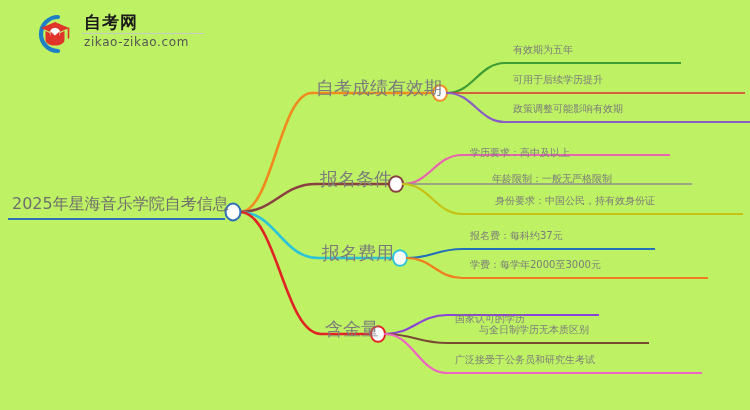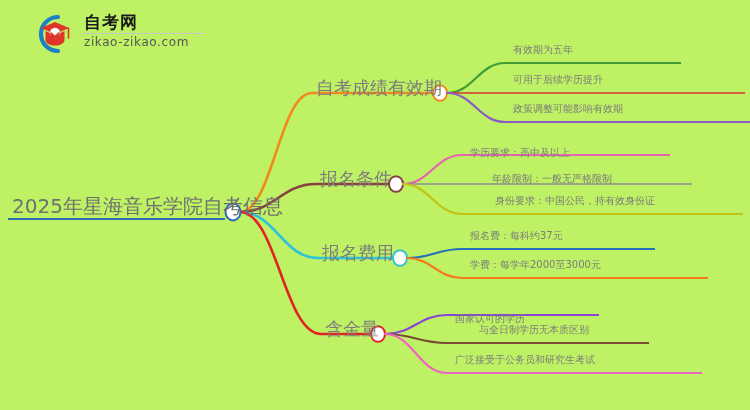--- a/index.html
+++ b/index.html
@@ -74,21 +74,21 @@
 
   
   .node-text {
     position: absolute;
     font-family: "DejaVu Sans", "Liberation Sans", sans-serif;
     color: #7b7b7b;
     white-space: nowrap;
     line-height: 1;
   }
   .root-text {
-    font-size: 20px;
+    font-size: 16px;
     color: #6f6f6f;
   }
   .branch-text {
     font-size: 18px;
     color: #7b7b7b;
   }
   .leaf-text {
     font-size: 10px;
     color: #7b7b7b;
   }

